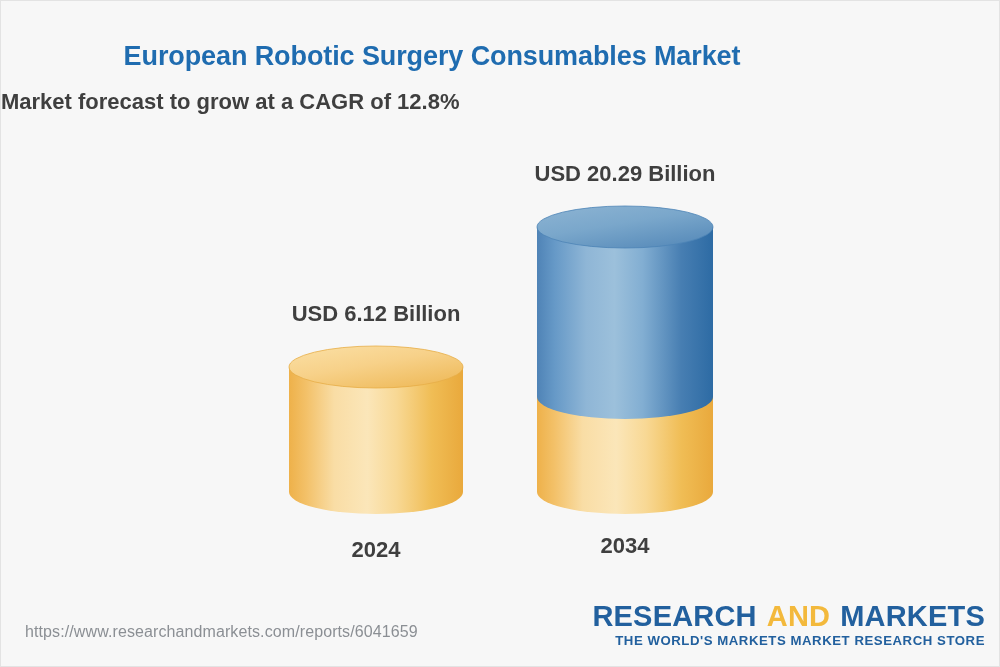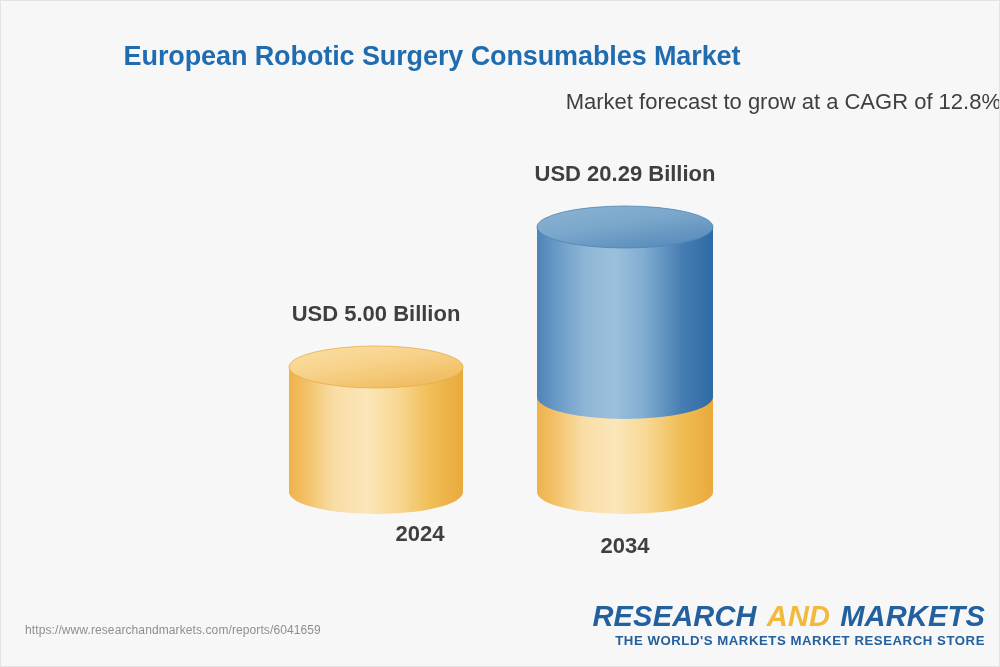--- a/index.html
+++ b/index.html
@@ -34,23 +34,23 @@
     font-size: 27px;
     font-weight: bold;
     color: #1f6cb0;
     letter-spacing: -0.1px;
   }
   .chart-subtitle {
     position: absolute;
     left: 0;
     top: 88px;
     width: 1000px;
-    text-align: right;
+    text-align: left;
     font-size: 22px;
-    font-weight: normal;
+    font-weight: bold;
     color: #3f3f3f;
   }
 
   
   .plot-area {
     position: absolute;
     left: 0;
     top: 0;
     width: 1000px;
     height: 600px;
@@ -83,46 +83,45 @@
 
   .cat-label {
     position: absolute;
     left: 50%;
     transform: translateX(-50%);
     white-space: nowrap;
     font-size: 22px;
     font-weight: bold;
     color: #3f3f3f;
   }
-  .g-2024 .cat-label { top: 220px; margin-left: 44px; }
+  .g-2024 .cat-label { top: 236px; }
   .g-2030 .cat-label { top: 372px; }
 
   
   .footer-url {
     position: absolute;
     left: 24px;
     top: 622px;
-    font-size: 12px;
+    font-size: 16px;
     color: #8b8f94;
     letter-spacing: 0.1px;
   }
 
   .brand {
     position: absolute;
     right: 14px;
     top: 600px;
     text-align: right;
   }
   .brand-name {
     font-size: 29px;
     font-weight: bold;
     letter-spacing: 0.2px;
     line-height: 1.05;
     white-space: nowrap;
-    font-style: italic;
   }
   .brand-name .w-research,
   .brand-name .w-markets { color: #22609e; }
   .brand-name .w-and { color: #f3b93c; }
   .brand-tagline {
     font-size: 13.2px;
     font-weight: bold;
     color: #22609e;
     letter-spacing: 0.55px;
     white-space: nowrap;
@@ -134,21 +133,21 @@
 
 <div id="infographic">
 
   <div class="chart-title">European Robotic Surgery Consumables Market</div>
   <div class="chart-subtitle">Market forecast to grow at a CAGR of 12.8%</div>
 
   <div class="plot-area">
 
     <div class="cyl-group g-2024">
 
-      <div class="value-label">USD 5.00 Billion</div>
+      <div class="value-label">USD 6.12 Billion</div>
 
       <svg class="cyl-svg" width="174" height="170" viewBox="0 0 174 170">
         <defs>
           <linearGradient id="yBody24" x1="0" y1="0" x2="1" y2="0">
             <stop offset="0" stop-color="#eeb14a"></stop>
             <stop offset="0.10" stop-color="#f3c169"></stop>
             <stop offset="0.26" stop-color="#f9dda5"></stop>
             <stop offset="0.45" stop-color="#fbe6b9"></stop>
             <stop offset="0.62" stop-color="#f8d894"></stop>
             <stop offset="0.82" stop-color="#f0bd55"></stop>

